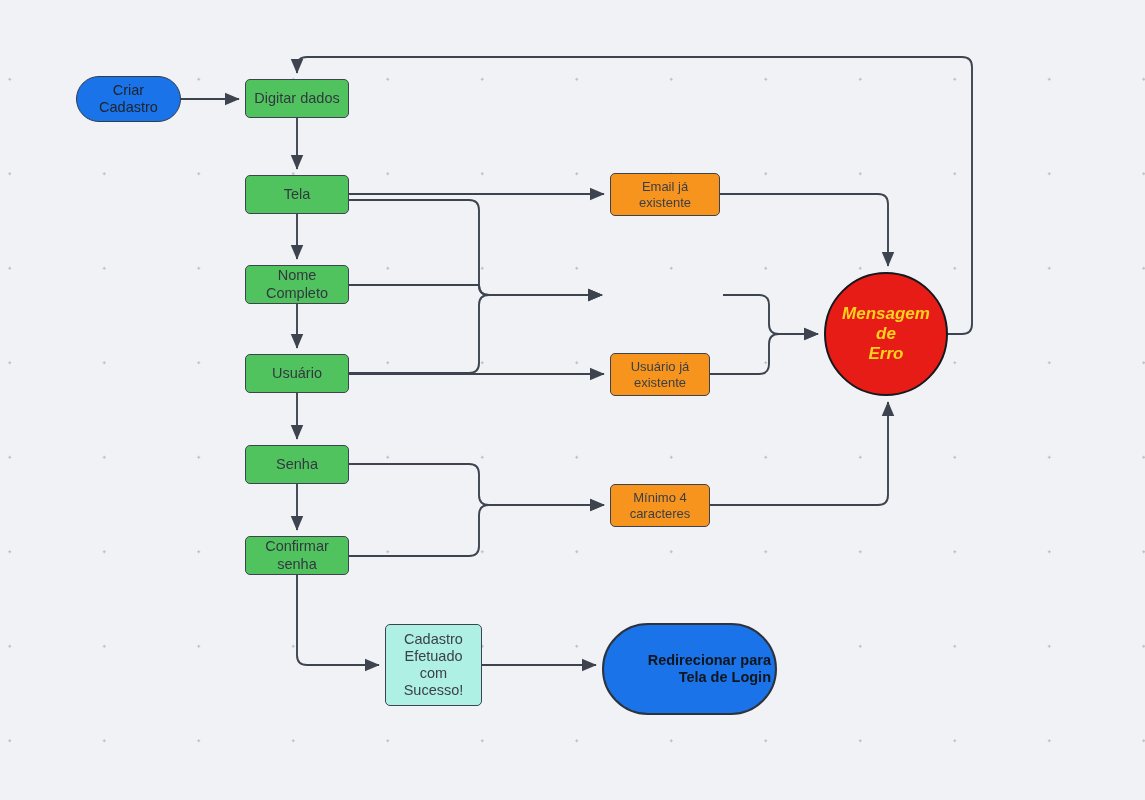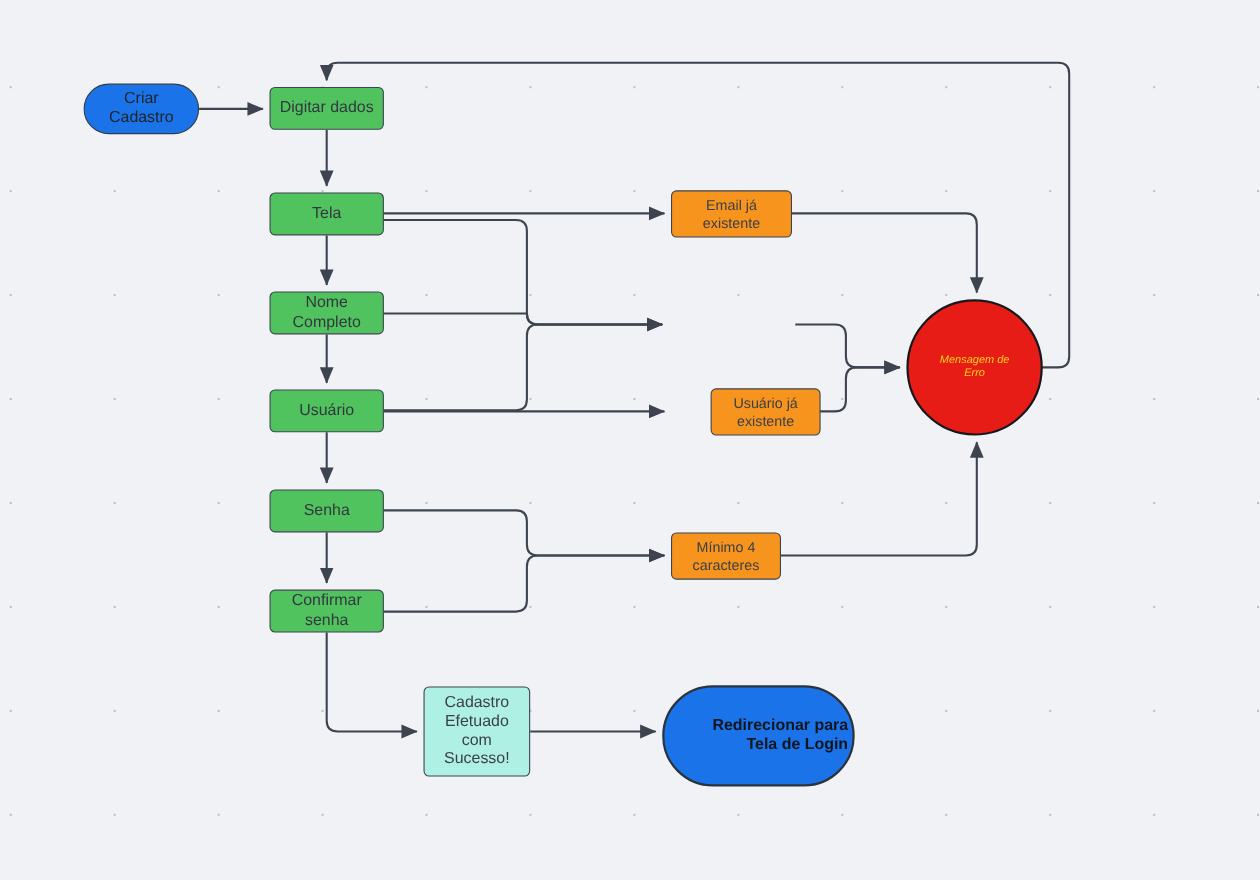--- a/index.html
+++ b/index.html
@@ -69,23 +69,23 @@
   .n-required {
     background: #fbcf1b;
     border-radius: 6px;
     font-size: 14.5px;
     color: #3a3f46;
   }
   .n-error {
     background: #e81c16;
     border: 2px solid #15181d;
     border-radius: 50%;
-    font-size: 10px;
+    font-size: 17px;
     font-style: italic;
-    font-weight: normal;
+    font-weight: bold;
     color: #ffd21e;
   }
   .n-success {
     background: #aff0e4;
     border-radius: 5px;
     font-size: 14.5px;
     color: #3c4148;
   }
   .n-end {
     background: #1a73e8;
@@ -178,21 +178,21 @@
     <span class="lbl">Confirmar
 senha</span>
   </div>
 
   <div class="node n-warn" style="left:610px;top:173px;width:110px;height:43px;">
     <span class="lbl">Email já
 existente</span>
   </div>
 
 
-  <div class="node n-warn" style="left:610px;top:353px;width:100px;height:43px;margin-left:36px;">
+  <div class="node n-warn" style="left:610px;top:353px;width:100px;height:43px;">
     <span class="lbl">Usuário já
 existente</span>
   </div>
 
   <div class="node n-warn" style="left:610px;top:484px;width:100px;height:43px;">
     <span class="lbl">Mínimo 4
 caracteres</span>
   </div>
 
   <div class="node n-error" style="left:824px;top:272px;width:124px;height:124px;">

